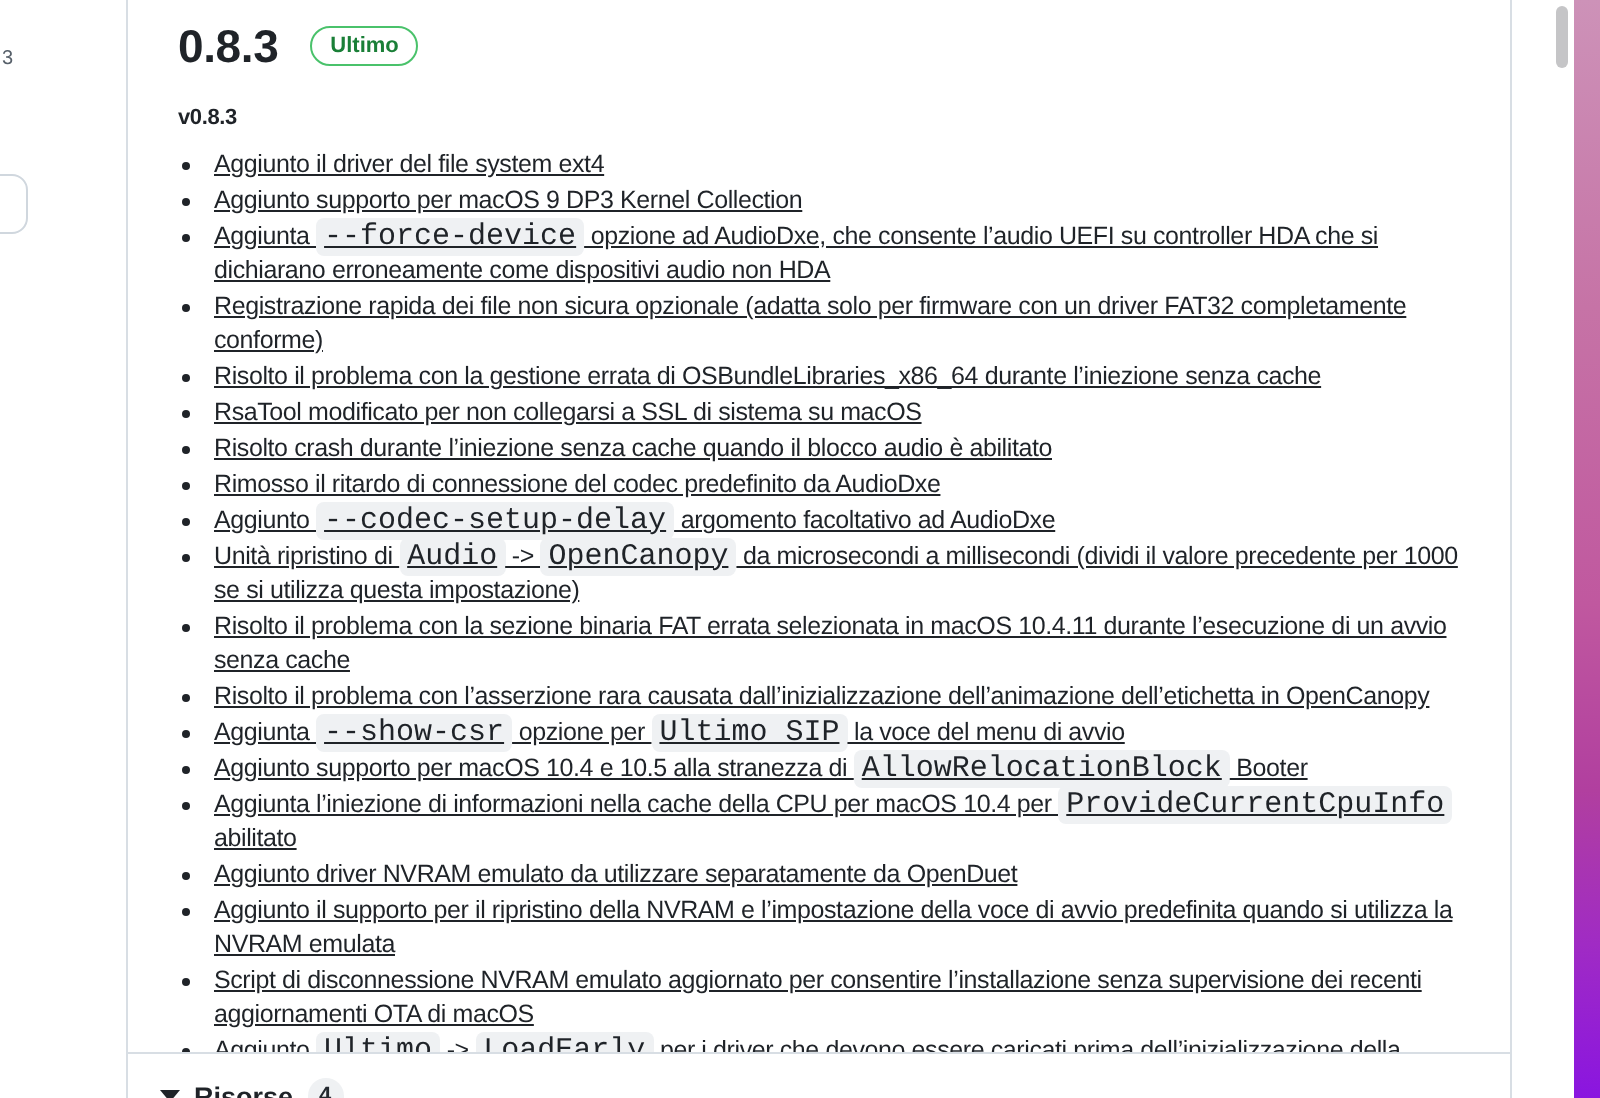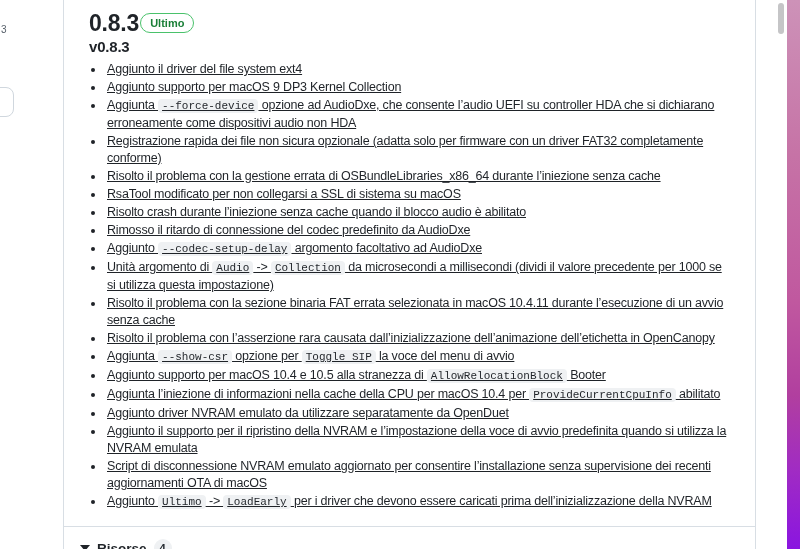--- a/index.html
+++ b/index.html
@@ -22,45 +22,45 @@
     border: 1px solid #d0d7de; border-radius: 8px; background: #fff;
   }
 
   
   .release-card {
     position: absolute; left: 63px; top: -10px; width: 693px; height: 640px;
     background: #ffffff; border: 1px solid #d8dee4; border-radius: 8px;
   }
   .card-body { padding: 18px 24px 0 25px; }
 
-  .title-row { display: flex; align-items: center; gap: 1px; }
+  .title-row { display: flex; align-items: center; gap: 16px; }
   h1.release-title {
     margin: 0; font-size: 23px; line-height: 28px; font-weight: 700;
     color: #1f2328; letter-spacing: -0.2px;
   }
   .latest-badge {
     display: inline-block; font-size: 11px; font-weight: 600; line-height: 16px;
     color: #1a7f37; border: 1px solid #4ac26b; border-radius: 2em;
     padding: 1px 9px; background: #fff; text-align: center;
   }
 
   .version-sub {
-    font-size: 15px; font-weight: 700; line-height: 19px;
+    margin-top: 13px; font-size: 11px; font-weight: 700; line-height: 19px;
     letter-spacing: -0.2px;
   }
 
   ul.changelog {
     margin: 5px 0 0; padding-left: 16px; list-style: disc outside;
     font-size: 12.5px; line-height: 17px; letter-spacing: -0.2px;
     max-width: 648px; color: #1f2328;
   }
   ul.changelog li { margin: 0; padding-left: 2px; text-decoration: underline; }
   ul.changelog li + li { margin-top: 1px; }
   ul.changelog code {
-    font-family: "Liberation Mono", monospace; font-size: 11px;
+    font-family: "Liberation Mono", monospace; font-size: 15px;
     background: #eff1f3; border-radius: 4px; padding: 1px 4px;
     letter-spacing: 0; color: #1f2328; white-space: nowrap;
   }
 
   
   .assets-section {
     position: absolute; top: 535px; left: 0; right: 0;
     border-top: 1px solid #d8dee4; background: #fff;
     padding: 12px 16px; height: 60px;
   }
@@ -111,24 +111,24 @@
       <ul class="changelog">
           <li><span>Aggiunto il driver del file system ext4</span></li>
           <li><span>Aggiunto supporto per macOS 9 DP3 Kernel Collection</span></li>
           <li><span>Aggiunta </span><code>--force-device</code><span> opzione ad AudioDxe, che consente l’audio UEFI su controller HDA che si dichiarano erroneamente come dispositivi audio non HDA</span></li>
           <li><span>Registrazione rapida dei file non sicura opzionale (adatta solo per firmware con un driver FAT32 completamente conforme)</span></li>
           <li><span>Risolto il problema con la gestione errata di OSBundleLibraries_x86_64 durante l’iniezione senza cache</span></li>
           <li><span>RsaTool modificato per non collegarsi a SSL di sistema su macOS</span></li>
           <li><span>Risolto crash durante l’iniezione senza cache quando il blocco audio è abilitato</span></li>
           <li><span>Rimosso il ritardo di connessione del codec predefinito da AudioDxe</span></li>
           <li><span>Aggiunto </span><code>--codec-setup-delay</code><span> argomento facoltativo ad AudioDxe</span></li>
-          <li><span>Unità argomento di </span><code>Audio</code><span> -&gt; </span><code>Collection</code><span> da microsecondi a millisecondi (dividi il valore precedente per 1000 se si utilizza questa impostazione)</span></li>
+          <li><span>Unità ripristino di </span><code>Audio</code><span> -&gt; </span><code>OpenCanopy</code><span> da microsecondi a millisecondi (dividi il valore precedente per 1000 se si utilizza questa impostazione)</span></li>
           <li><span>Risolto il problema con la sezione binaria FAT errata selezionata in macOS 10.4.11 durante l’esecuzione di un avvio senza cache</span></li>
           <li><span>Risolto il problema con l’asserzione rara causata dall’inizializzazione dell’animazione dell’etichetta in OpenCanopy</span></li>
-          <li><span>Aggiunta </span><code>--show-csr</code><span> opzione per </span><code>Toggle SIP</code><span> la voce del menu di avvio</span></li>
+          <li><span>Aggiunta </span><code>--show-csr</code><span> opzione per </span><code>Ultimo SIP</code><span> la voce del menu di avvio</span></li>
           <li><span>Aggiunto supporto per macOS 10.4 e 10.5 alla stranezza di </span><code>AllowRelocationBlock</code><span> Booter</span></li>
           <li><span>Aggiunta l’iniezione di informazioni nella cache della CPU per macOS 10.4 per </span><code>ProvideCurrentCpuInfo</code><span> abilitato</span></li>
           <li><span>Aggiunto driver NVRAM emulato da utilizzare separatamente da OpenDuet</span></li>
           <li><span>Aggiunto il supporto per il ripristino della NVRAM e l’impostazione della voce di avvio predefinita quando si utilizza la NVRAM emulata</span></li>
           <li><span>Script di disconnessione NVRAM emulato aggiornato per consentire l’installazione senza supervisione dei recenti aggiornamenti OTA di macOS</span></li>
           <li><span>Aggiunto </span><code>Ultimo</code><span> -&gt; </span><code>LoadEarly</code><span> per i driver che devono essere caricati prima dell’inizializzazione della NVRAM</span></li>
         </ul>
     </div>
 
     <div class="assets-section">

